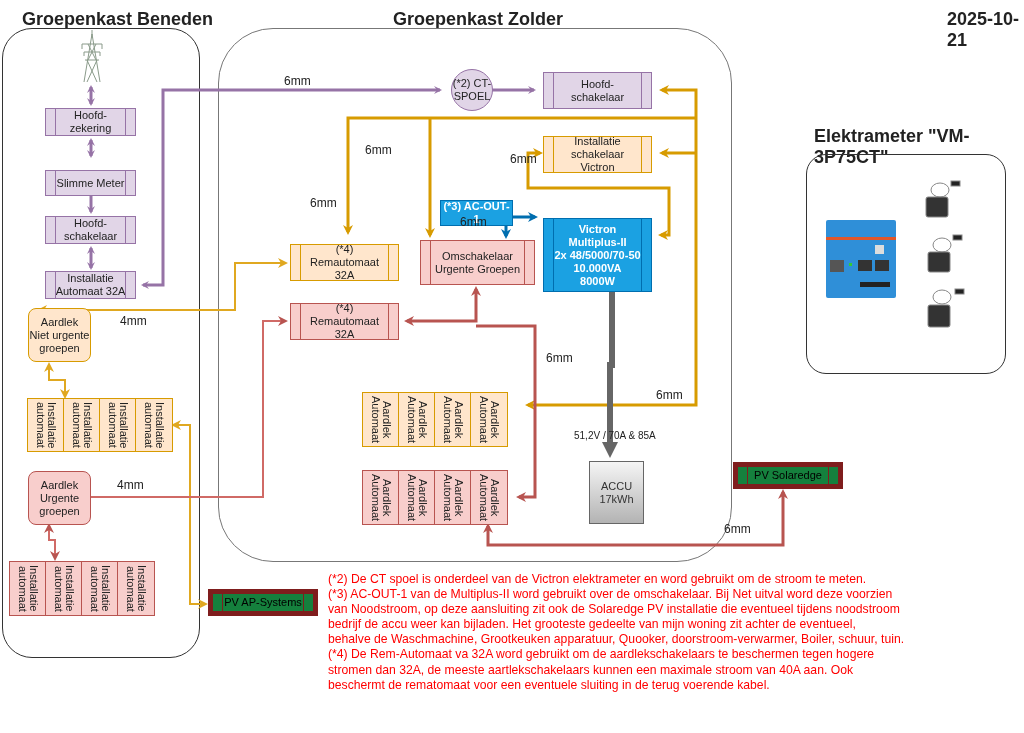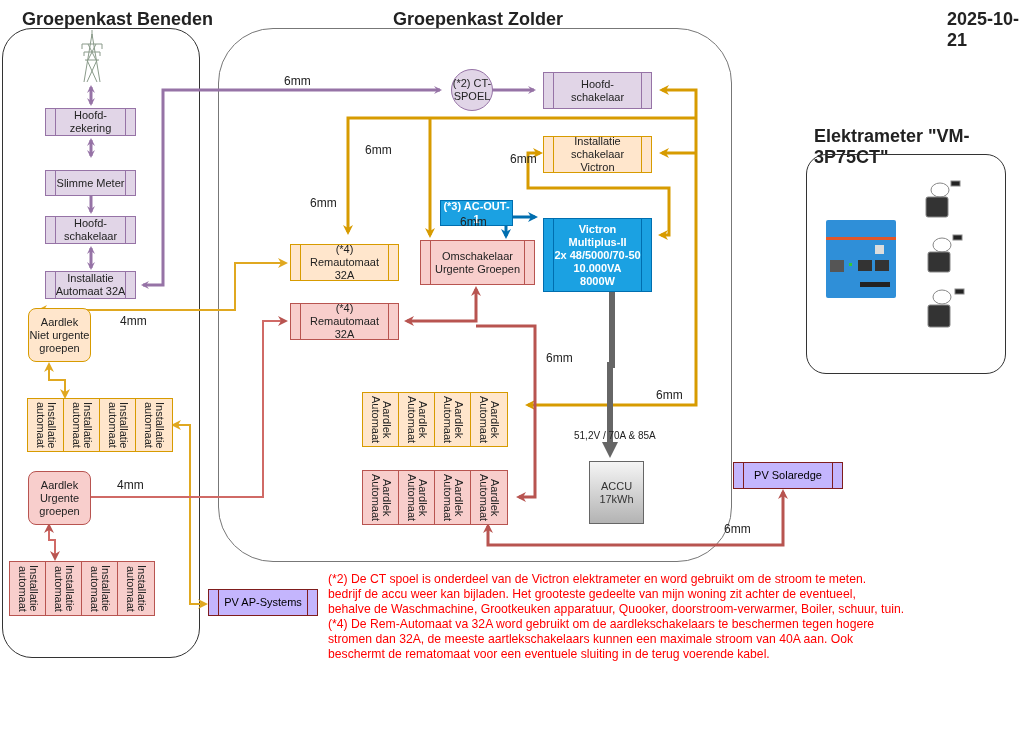--- a/index.html
+++ b/index.html
@@ -7,21 +7,21 @@
   .abs{position:absolute;}
   .title{font-weight:bold;font-size:18px;}
   .panel{position:absolute;border:1.4px solid #333;background:transparent;}
   .box{position:absolute;display:flex;align-items:center;justify-content:center;text-align:center;font-size:11px;line-height:13px;box-sizing:border-box;}
   .proc::before,.proc::after{content:"";position:absolute;top:0;bottom:0;width:0;border-left:1px solid;border-color:inherit;}
   .proc::before{left:9px;} .proc::after{right:9px;}
   .purple{background:#e1d5e7;border:1px solid #9673a6;}
   .orange{background:#ffe6cc;border:1px solid #d79b00;}
   .red{background:#f8cecc;border:1px solid #b85450;}
   .blue{background:#1ba1e2;border:1px solid #006eaf;color:#fff;font-weight:bold;margin-top:18px;}
-  .yellow{background:#c4b5fd;border:1px solid #7f1d1d;color:#000;text-align:right;}
+  .yellow{background:#15803d;border:5px solid #7f1d1d;color:#000;text-align:right;}
   .grey{background:linear-gradient(#f5f5f5,#b3b3b3);border:1px solid #666;color:#333;}
   .rounded{border-radius:8px;}
   .circle{border-radius:50%;}
   .lbl{position:absolute;font-size:12px;color:#222;}
   .vcell{position:absolute;box-sizing:border-box;display:flex;align-items:center;justify-content:center;}
   .vcell span{writing-mode:vertical-rl;font-size:11px;line-height:11px;text-align:center;white-space:pre-line;}
   .notes{position:absolute;left:328px;top:572px;width:690px;color:#ff0000;font-size:12.2px;line-height:15.1px;}
   .notes div{white-space:nowrap;}
   svg.wires{position:absolute;left:0;top:0;}
 </style>
@@ -266,18 +266,20 @@
     <ellipse cx="122" cy="122" rx="9" ry="7" fill="none"></ellipse>
     <rect x="108" y="130" width="22" height="22" rx="2"></rect>
     <rect x="131" y="6" width="9" height="5" fill="#222"></rect>
     <rect x="133" y="60" width="9" height="5" fill="#222"></rect>
     <rect x="135" y="114" width="9" height="5" fill="#222"></rect>
   </g>
 </svg>
 
 <div class="notes">
   <div>(*2) De CT spoel is onderdeel van de Victron elektrameter en word gebruikt om de stroom te meten.</div>
+  <div>(*3) AC-OUT-1 van de Multiplus-II word gebruikt over de omschakelaar. Bij Net uitval word deze voorzien</div>
+  <div>van Noodstroom, op deze aansluiting zit ook de Solaredge PV installatie die eventueel tijdens noodstroom</div>
   <div>bedrijf de accu weer kan bijladen. Het grooteste gedeelte van mijn woning zit achter de eventueel,</div>
   <div>behalve de Waschmachine, Grootkeuken apparatuur, Quooker, doorstroom-verwarmer, Boiler, schuur, tuin.</div>
   <div>(*4) De Rem-Automaat va 32A word gebruikt om de aardlekschakelaars te beschermen tegen hogere</div>
   <div>stromen dan 32A, de meeste aartlekschakelaars kunnen een maximale stroom van 40A aan. Ook</div>
   <div>beschermt de rematomaat voor een eventuele sluiting in de terug voerende kabel.</div>
 </div>
 
 </body></html>

